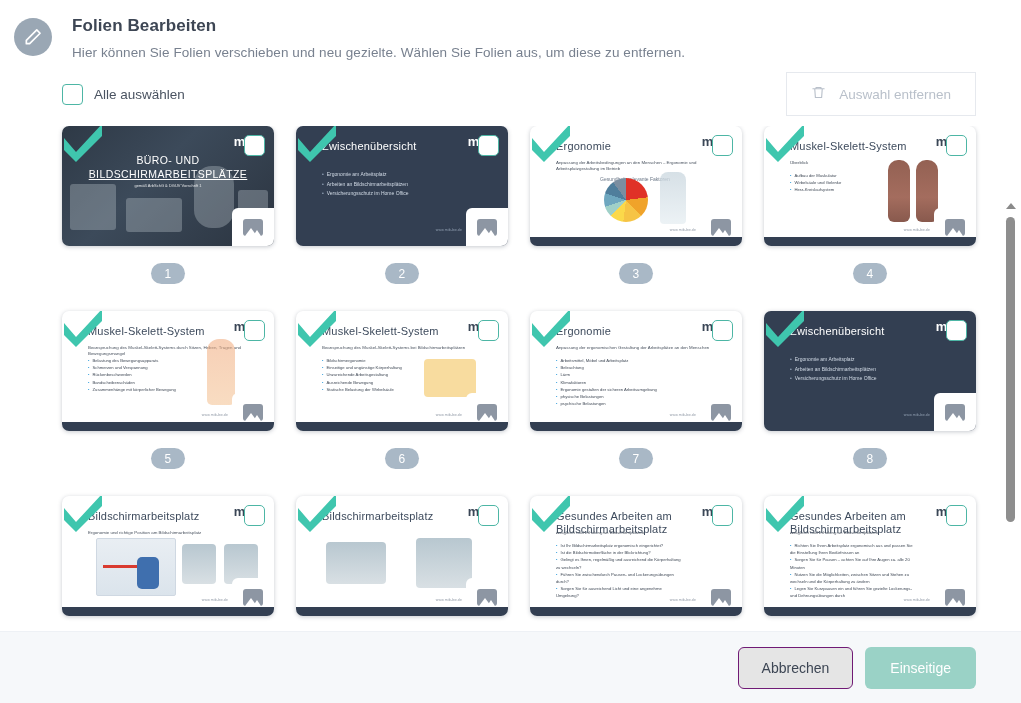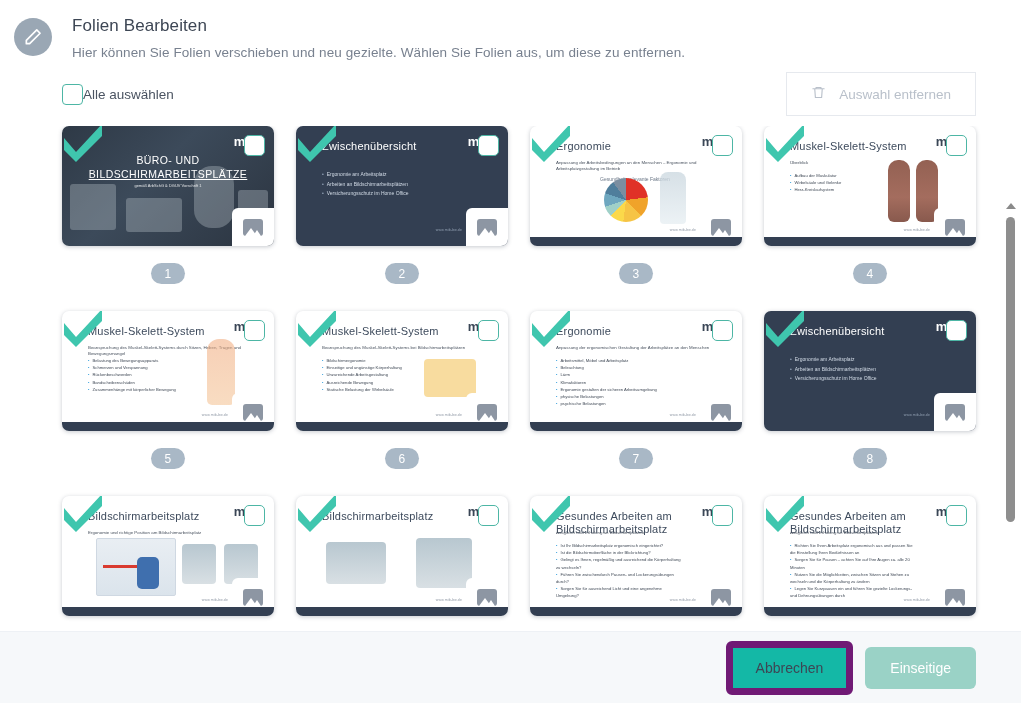--- a/index.html
+++ b/index.html
@@ -25,35 +25,35 @@
   }
   .edit-avatar {
     width: 38px; height: 38px; border-radius: 50%;
     background: #9aa7b4; flex: 0 0 auto;
     margin-top: 6px; margin-right: 20px;
     display: flex; align-items: center; justify-content: center;
   }
   .edit-avatar svg { width: 20px; height: 20px; }
   .header-text { padding-top: 4px; }
   .dialog-title {
-    font-size: 17px; font-weight: normal; color: #3d4654;
+    font-size: 17px; font-weight: bold; color: #3d4654;
     margin: 0 0 9px 0; letter-spacing: .1px;
   }
   .dialog-subtitle {
     font-size: 13.5px; color: #78818f; margin: 0;
     letter-spacing: .1px;
   }
 
   
   .toolbar {
     display: flex; align-items: center; justify-content: space-between;
     padding: 12px 45px 10px 62px;
     flex: 0 0 auto;
   }
-  .select-all { display: flex; align-items: center; gap: 0; cursor: pointer; }
+  .select-all { display: flex; align-items: center; gap: 11px; cursor: pointer; }
   .checkbox-square {
     width: 21px; height: 21px; border-radius: 4px;
     border: 1.6px solid #4db6a5; background: #fff;
   }
   .select-all-label { font-size: 13.5px; color: #4a5361; }
   .remove-btn {
     display: flex; align-items: center; gap: 13px;
     border: 1px solid #e6e9ee; border-radius: 0;
     background: #ffffff; color: #b9c0ca;
     font-size: 13.5px; padding: 12px 24px;
@@ -210,21 +210,21 @@
   }
 
   
   .footer {
     flex: 0 0 auto; height: 72px;
     background: #f6f8fa; border-top: 1px solid #eef1f5;
     display: flex; align-items: center; justify-content: flex-end;
     gap: 12px; padding-right: 45px;
   }
   .btn-cancel {
-    background: #14b8a6; border: 7px solid #701a75; border-radius: 6px;
+    background: #e5e5e5; border: 1px solid #701a75; border-radius: 6px;
     color: #3d4654; font-size: 14px; padding: 12px 23px; cursor: pointer;
   }
   .btn-save {
     background: #9ad2c6; border: none; border-radius: 6px;
     color: #ffffff; font-size: 14px; padding: 13px 25px; cursor: pointer;
   }
 
   
   .fig { position: absolute; }
   .pie {

